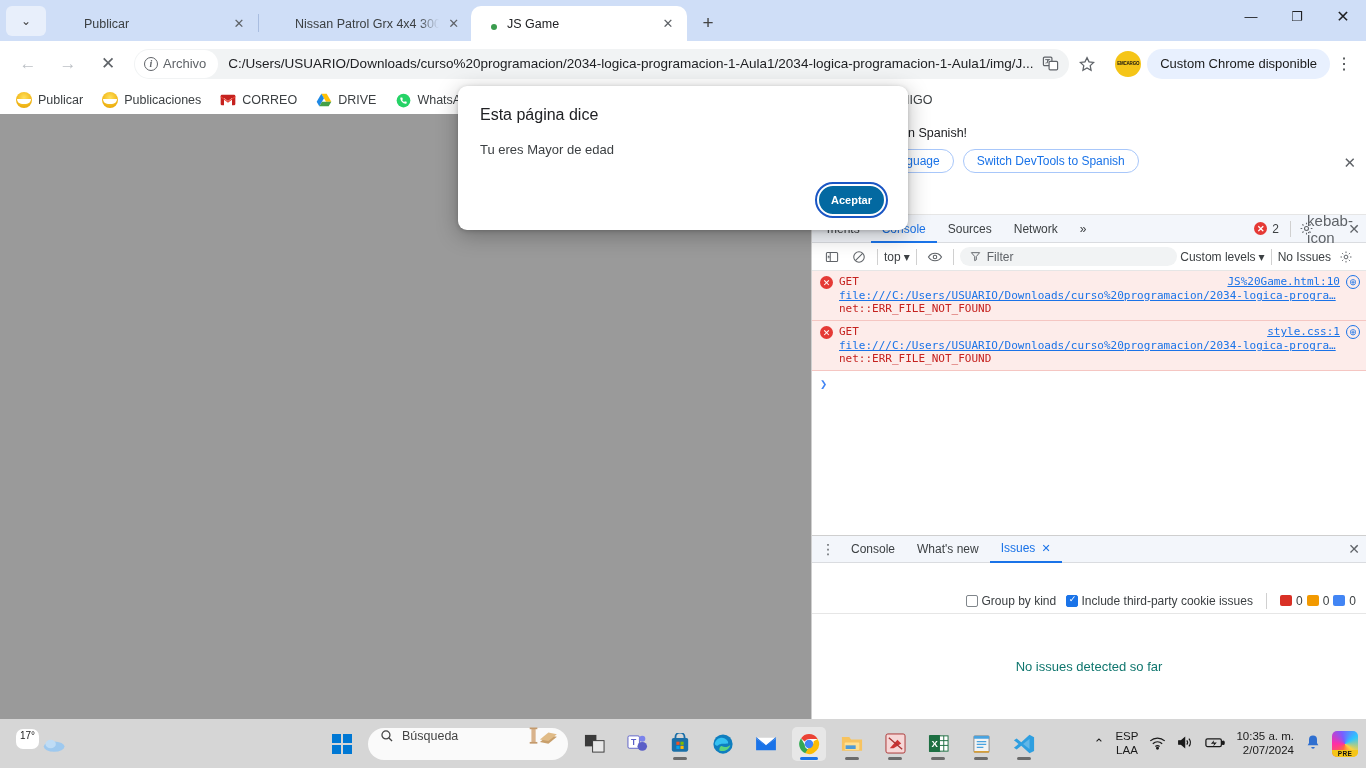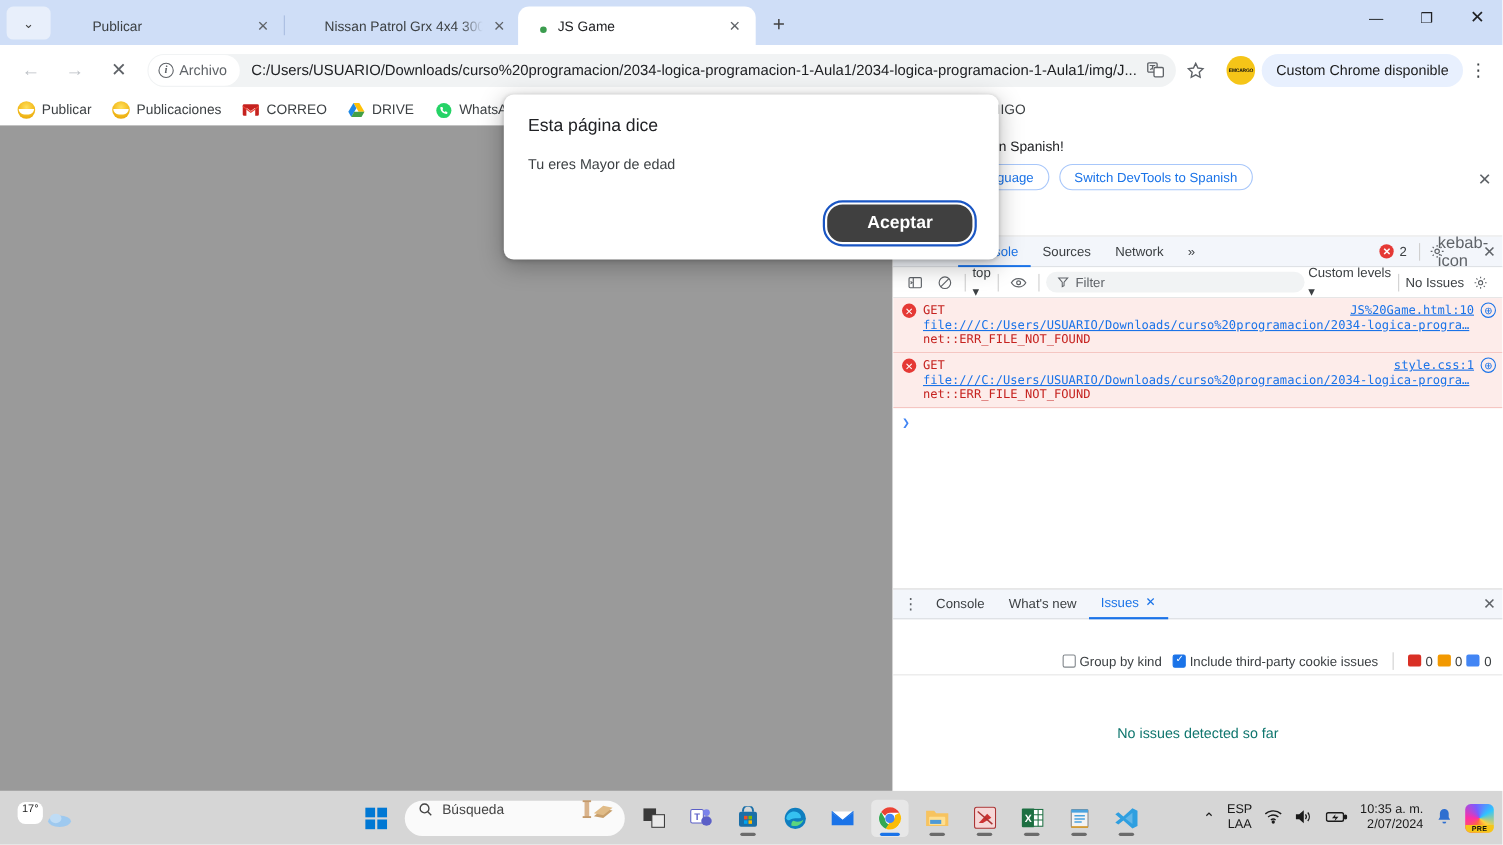--- a/index.html
+++ b/index.html
@@ -154,21 +154,21 @@
     color: #5f6368; font-size: 14px; }
 
   .dt-filterbar {
     height: 28px; background: #fff; display: flex; align-items: center; gap: 3px;
     padding: 0 8px; border-bottom: 1px solid #e6e6e6; font-size: 12px; color: #3c4043;
   }
   .filter-input {
     flex: 1 1 auto; height: 19px; background: #f1f3f4; border-radius: 10px; display: flex;
     align-items: center; gap: 6px; padding: 0 10px; color: #5f6368; font-size: 12px; max-width: 300px;
   }
-  .lvl { display:flex;align-items:flex-start;gap:3px;white-space:nowrap;flex-direction:column; }
+  .lvl { display:flex;align-items:flex-end;gap:3px;white-space:nowrap; }
 
   .console-area { flex: 0 0 auto; height: 264px; overflow: hidden; background: #fff; }
   .cerr {
     background: #fdecea; border-bottom: 1px solid #f5c6c2; padding: 4px 8px 5px 8px;
     position: relative; font-family: "DejaVu Sans Mono", monospace; font-size: 11px; color: #c5221f;
   }
   .cerr .line1 { display: flex; align-items: flex-start; }
   .cerr .xico {
     width: 13px; height: 13px; border-radius: 50%; background: #e53935; color: #fff;
     font-size: 9px; display: flex; align-items: center; justify-content: center;
@@ -216,22 +216,22 @@
   
   .dialog-wrap { position: absolute; top: 86px; left: 458px; z-index: 50; }
   .dialog {
     width: 450px; background: #fff; border-radius: 9px; padding: 20px 22px 14px 22px;
     box-shadow: 0 5px 22px rgba(0,0,0,.28), 0 1px 4px rgba(0,0,0,.18);
   }
   .dialog h2 { font-size: 16px; font-weight: normal; color: #202124; margin-bottom: 18px; }
   .dialog p { font-size: 13px; color: #3c4043; }
   .dialog .btnrow { display: flex; justify-content: flex-end; margin-top: 27px; }
   .accept {
-    background: #404040; color: #fff; font-size: 16px; border-radius: 16px;
-    padding: 8px 36px; border: 2.5px solid #fff; outline: 2.5px solid #1a56c4; font-weight:bold;
+    background: #0369a1; color: #fff; font-size: 11px; border-radius: 16px;
+    padding: 8px 12px; border: 2.5px solid #fff; outline: 2.5px solid #1a56c4; font-weight:bold;
   }
 
   
   .taskbar {
     position: absolute; bottom: 0; left: 0; width: 1366px; height: 49px;
     background: #d6d6d6; display: flex; align-items: center;
   }
   .weather { display: flex; gap: 3px; margin-left: 16px; }
   .wbubble { background:#fff; border-radius:7px; font-size:10px; padding:1px 4px; color:#222;
     position: relative; top:-5px; }

